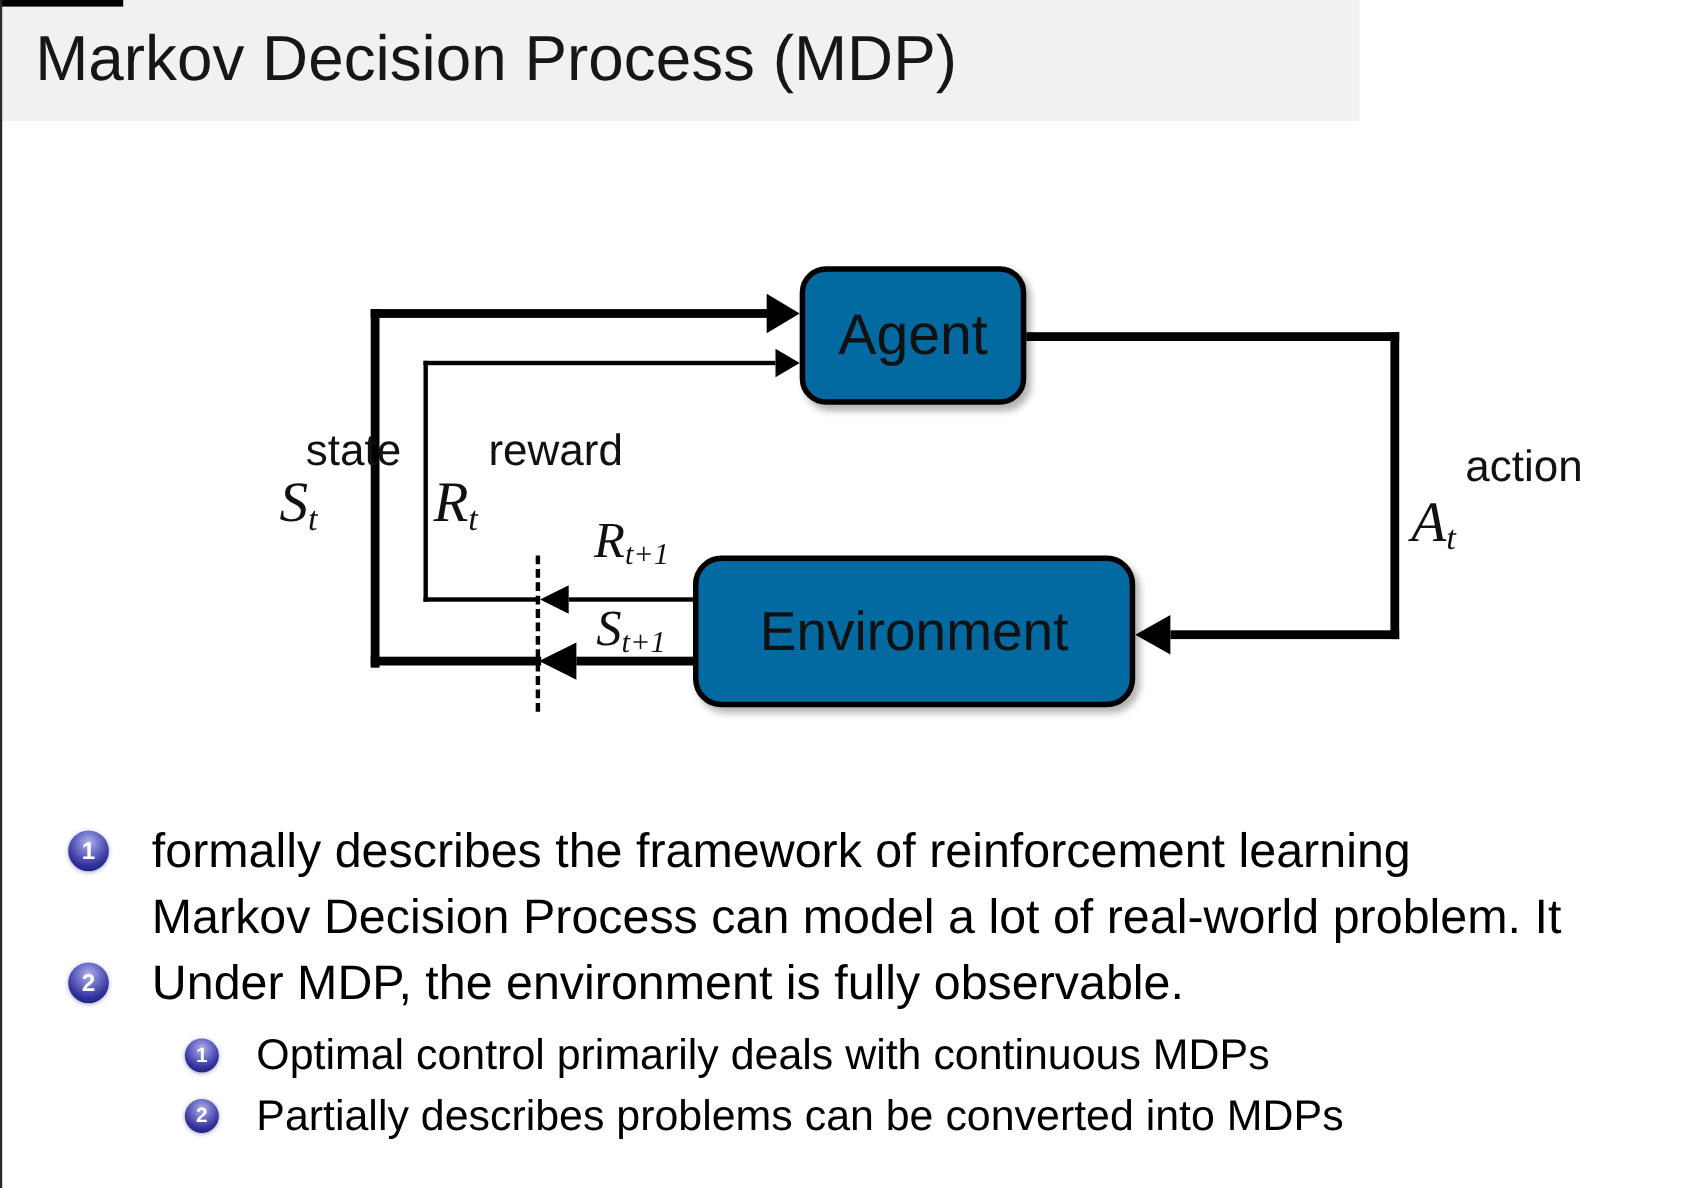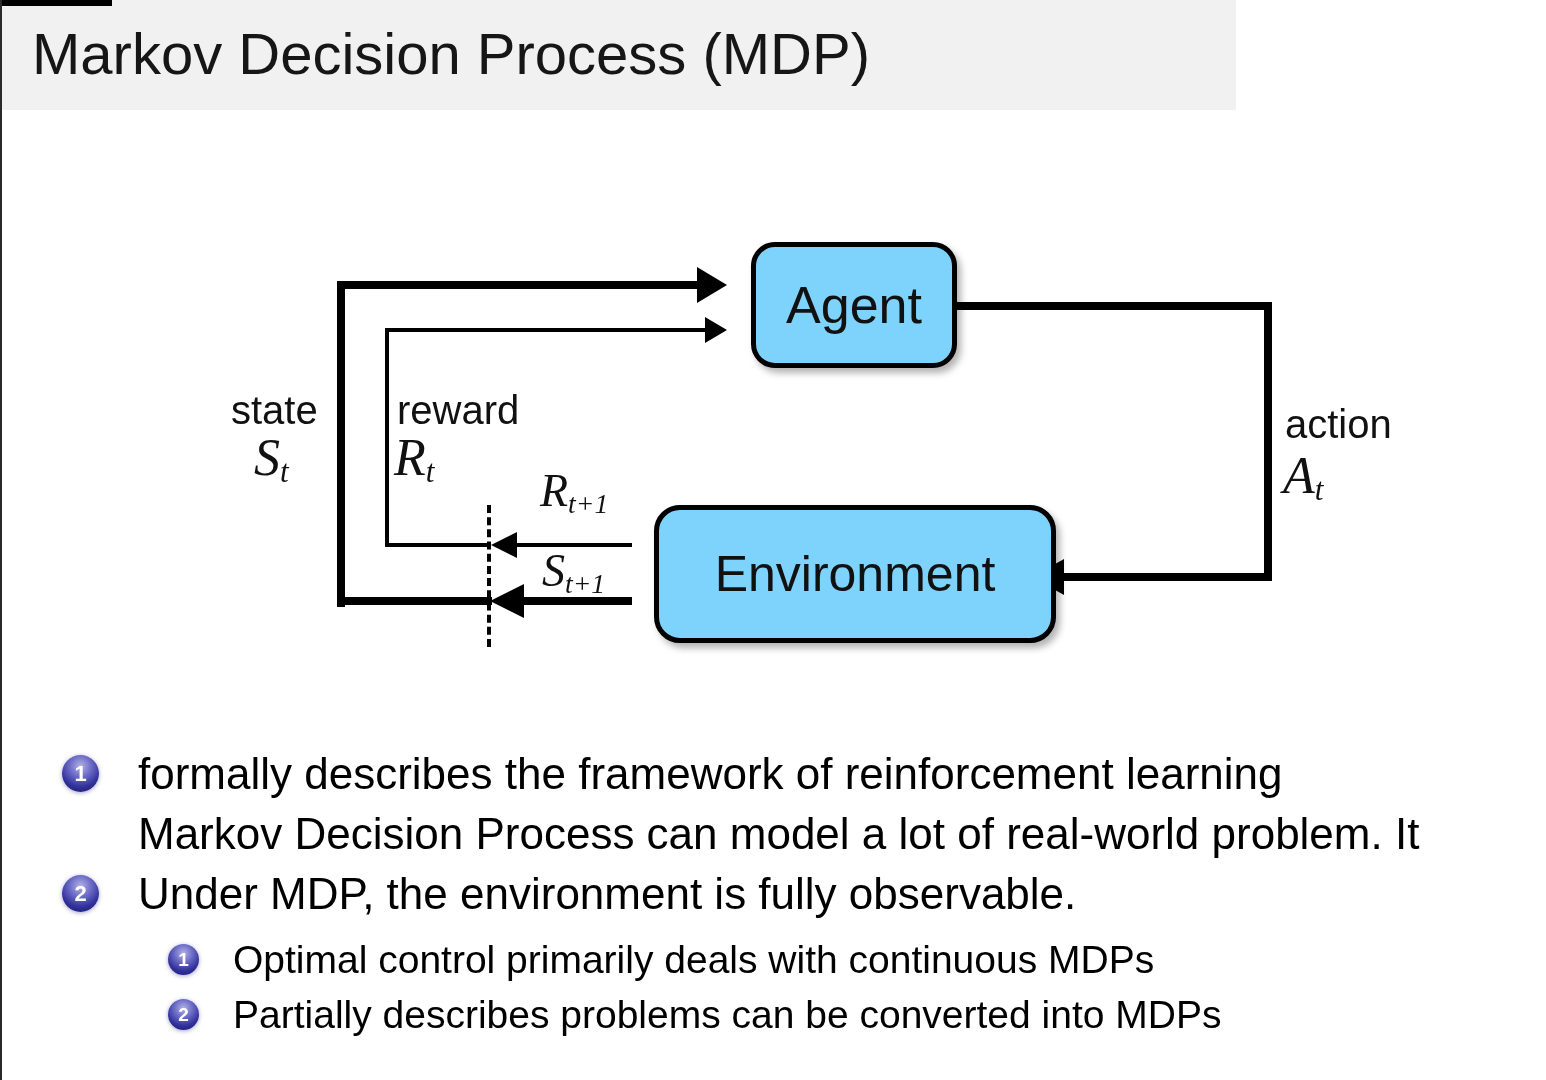--- a/index.html
+++ b/index.html
@@ -31,26 +31,25 @@
   .corner-left {
     position:absolute; left:0; top:0;
     width:2px; height:1080px; background:#2a2a2a;
   }
 
   
   .diagram { position:absolute; left:0; top:0; width:1546px; height:720px; }
 
   .node {
     position:absolute;
-    background:#7dd3fc;
+    background:#0369a1;
     border:5px solid #000;
     display:flex; align-items:center; justify-content:center;
     box-shadow:4px 5px 7px rgba(0,0,0,0.30);
     color:#111;
-    margin-left:24px;
   }
   #agent-box { left:727px; top:242px; width:196px; height:116px; border-radius:24px; font-size:52px; }
   #env-box   { left:630px; top:505px; width:392px; height:128px; border-radius:26px; font-size:50px; }
 
   .hline, .vline { position:absolute; background:#000; }
 
   #line-state-top    { left:337px; top:281px; width:362px; height:8px; }
   #line-state-left   { left:337px; top:281px; width:8px;  height:326px; }
   #line-state-bot-a  { left:337px; top:597px; width:155px; height:8px; }
   #line-state-bot-b  { left:524px; top:597px; width:108px; height:8px; }
@@ -71,21 +70,21 @@
   
   #arrow-next-reward { left:491px; top:532px; border-right:26px solid #000; border-top:13px solid transparent; border-bottom:13px solid transparent; }
   #arrow-next-state  { left:490px; top:584px; border-right:34px solid #000; border-top:17px solid transparent; border-bottom:17px solid transparent; }
   #arrow-action      { left:1032px; top:559px; border-right:32px solid #000; border-top:18px solid transparent; border-bottom:18px solid transparent; }
 
   #dashed-divider {
     position:absolute; left:487px; top:505px; height:142px; width:0;
     border-left:4px dashed #000;
   }
 
-  .dlabel { position:absolute; font-size:40px; line-height:1; color:#111; white-space:nowrap; }
+  .dlabel { position:absolute; font-size:40px; line-height:1; color:#111; white-space:nowrap;margin-left:47px; }
   #label-state  { left:231px; top:390px; }
   #label-reward { left:397px; top:390px; }
   #label-action { left:1285px; top:404px; }
 
   .sym {
     position:absolute; line-height:1; white-space:nowrap;
     font-family:"Liberation Serif","DejaVu Serif",serif;
     font-style:italic; color:#111;
   }
   .sym .sub { font-size:0.60em; vertical-align:-0.24em; }

